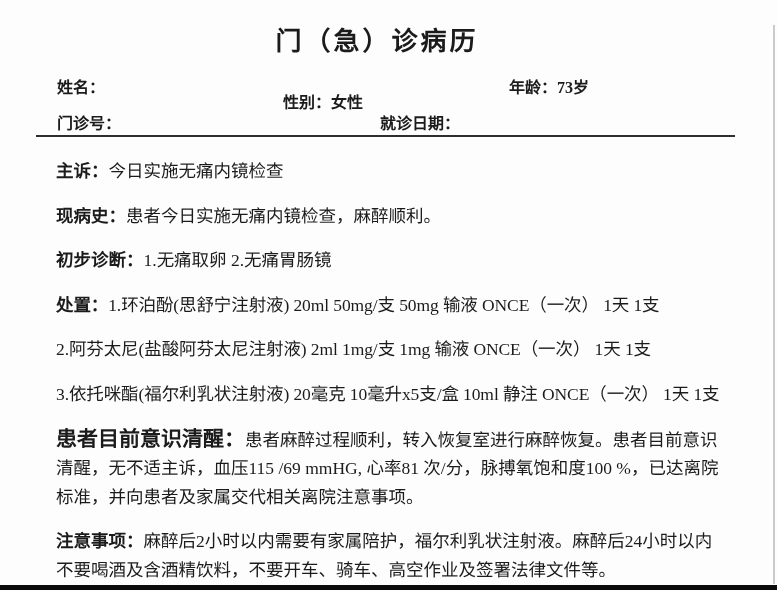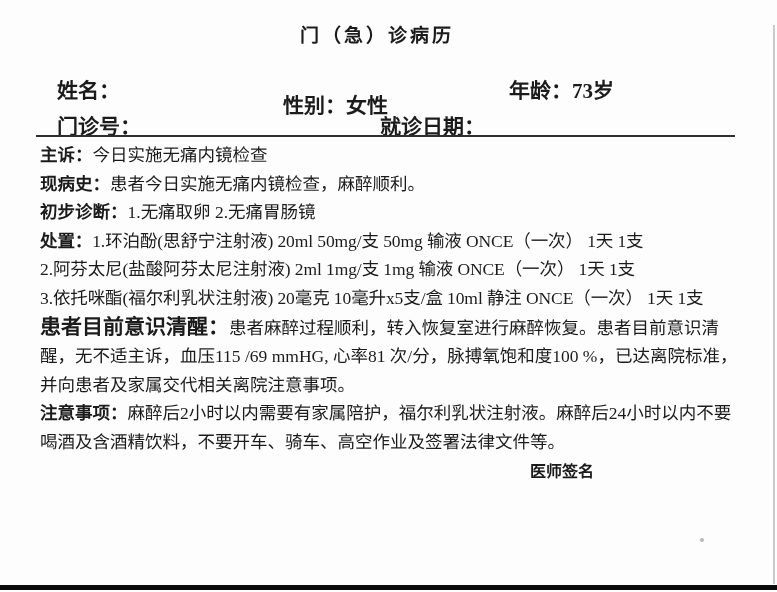--- a/index.html
+++ b/index.html
@@ -9,48 +9,48 @@
     height: 592px;
     background: #fdfdfd;
     font-family: "Liberation Serif", "DejaVu Serif", serif;
     color: #1b1b1b;
     overflow: hidden;
   }
   .doc-title {
     position: absolute;
     top: 20px; left: 0; right: 44px;
     text-align: center;
-    font-size: 19px;
+    font-size: 26px;
     font-weight: 700;
     letter-spacing: 3px;
     white-space: nowrap;
     padding-left: 21px;
   }
-  .hdr-row { position: absolute; left: 0; width: 100%; height: 26px; font-size: 21px; }
+  .hdr-row { position: absolute; left: 0; width: 100%; height: 26px; font-size: 16px; }
   .hdr-row-1 { top: 74px; }
   .hdr-row-2 { top: 110px; padding-left: 48px; }
   .hdr-label { position: absolute; top: 0; font-weight: 700; }
   .hdr-value { font-weight: 700; }
   .pos-name   { left: 57px; }
   .pos-gender { left: 283px; margin-top: 15px; }
   .pos-age    { left: 509px; font-family: Liberation Serif, serif; }
   .pos-clinic { left: 57px; }
   .pos-visit  { left: 380px; }
   .hdr-sep {
     position: absolute;
     top: 135px; left: 36px; right: 42px;
     height: 0;
     border-top: 2px solid #2e2e2e;
   }
   .body-area {
     position: absolute;
     top: 141px; left: 40px;
     width: 700px;
   }
-  .body-area p { margin: 0; font-size: 17.5px; line-height: 28.6px; }
+  .body-area p { margin: 16px; font-size: 17.5px; line-height: 28.6px; }
   .sec-label { font-weight: 700; }
   .drug-line { white-space: nowrap; font-size: 17px; letter-spacing: -0.1px; }
   .recovery-label { font-weight: 700; font-size: 21px; }
   .signature-line { margin-top: 3px; }
   .signature-label { margin-left: 490px; font-weight: 700; font-size: 16px; }
   .scan-right-edge {
     position: absolute;
     top: 25px; bottom: 8px; right: 2px;
     width: 2px;
     background: #cbcbcb;

